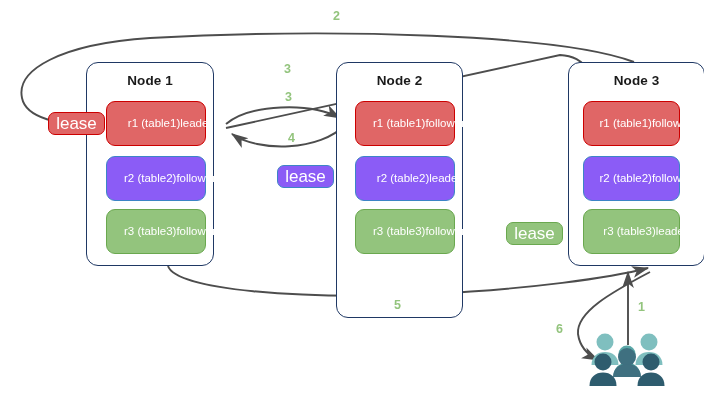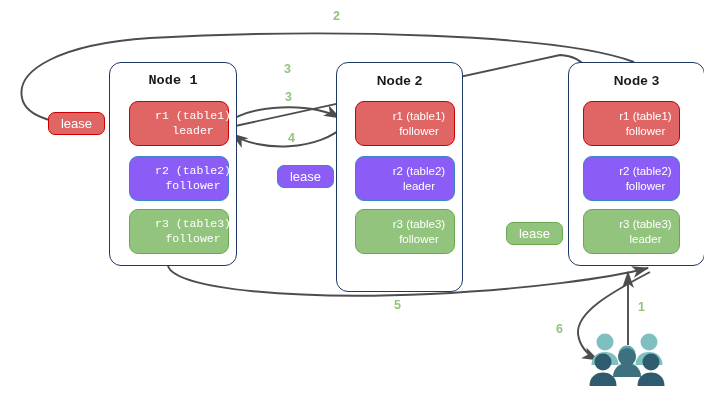--- a/index.html
+++ b/index.html
@@ -41,21 +41,21 @@
     font-size: 13.5px;
     font-weight: bold;
     color: #1a1a1a;
     letter-spacing: 0.1px;
   }
   .replica {
     position: absolute;
     box-sizing: border-box;
     border-radius: 9px;
     display: flex;
-    flex-direction: column;
+    flex-direction: row;
     align-items: center;
     justify-content: center;
     font-size: 11.5px;
     line-height: 14.5px;
     color: #ffffff;
     text-align: center;
     padding-left: 28px;
   }
   .replica .rl {
     display: block;
@@ -73,21 +73,21 @@
     background: #93c47d;
     border: 1.6px solid #6aa84f;
   }
   .lease {
     position: absolute;
     box-sizing: border-box;
     border-radius: 7px;
     display: flex;
     align-items: center;
     justify-content: center;
-    font-size: 13px;
+    font-size: 17px;
     color: #ffffff;
   }
   .edge-label {
     position: absolute;
     font-size: 12.5px;
     font-weight: bold;
     color: #93c47d;
     white-space: nowrap;
   }
   #users-icon {
@@ -114,37 +114,37 @@
 
     <path d="M 346,124 C 320,152 258,152 232,134" fill="none" stroke="#4d4d4d" stroke-width="1.9" marker-end="url(#ah)"></path>
 
     <path d="M 168,266 C 176,290 300,300 430,294 C 530,289 610,278 648,268" fill="none" stroke="#4d4d4d" stroke-width="1.9" marker-end="url(#ah)"></path>
 
     <path d="M 628,345 L 628,272" fill="none" stroke="#4d4d4d" stroke-width="1.9" marker-end="url(#ah)"></path>
 
     <path d="M 650,272 C 612,292 576,312 578,334 C 580,348 590,356 598,360" fill="none" stroke="#4d4d4d" stroke-width="1.9" marker-end="url(#ah)"></path>
   </svg>
 
-  <div class="node-box" style="left:109px; top:62px; width:128px; height:204px;font-family:Liberation Mono, monospace;">
+  <div class="node-box" style="left:86px; top:62px; width:128px; height:204px;">
     <div class="node-title">Node 1</div>
     <div class="replica r-red" style="left:19px; top:38px; width:100px; height:45px;">
       <span class="rl">r1 (table1)</span>
       <span class="rl">leader</span>
     </div>
     <div class="replica r-blue" style="left:19px; top:93px; width:100px; height:45px;">
       <span class="rl">r2 (table2)</span>
       <span class="rl">follower</span>
     </div>
     <div class="replica r-green" style="left:19px; top:146px; width:100px; height:45px;">
       <span class="rl">r3 (table3)</span>
       <span class="rl">follower</span>
     </div>
   </div>
 
-  <div class="node-box" style="left:336px; top:62px; width:127px; height:230px;">
+  <div class="node-box" style="left:336px; top:62px; width:127px; height:256px;">
     <div class="node-title">Node 2</div>
     <div class="replica r-red" style="left:18px; top:38px; width:100px; height:45px;">
       <span class="rl">r1 (table1)</span>
       <span class="rl">follower</span>
     </div>
     <div class="replica r-blue" style="left:18px; top:93px; width:100px; height:45px;">
       <span class="rl">r2 (table2)</span>
       <span class="rl">leader</span>
     </div>
     <div class="replica r-green" style="left:18px; top:146px; width:100px; height:45px;">

